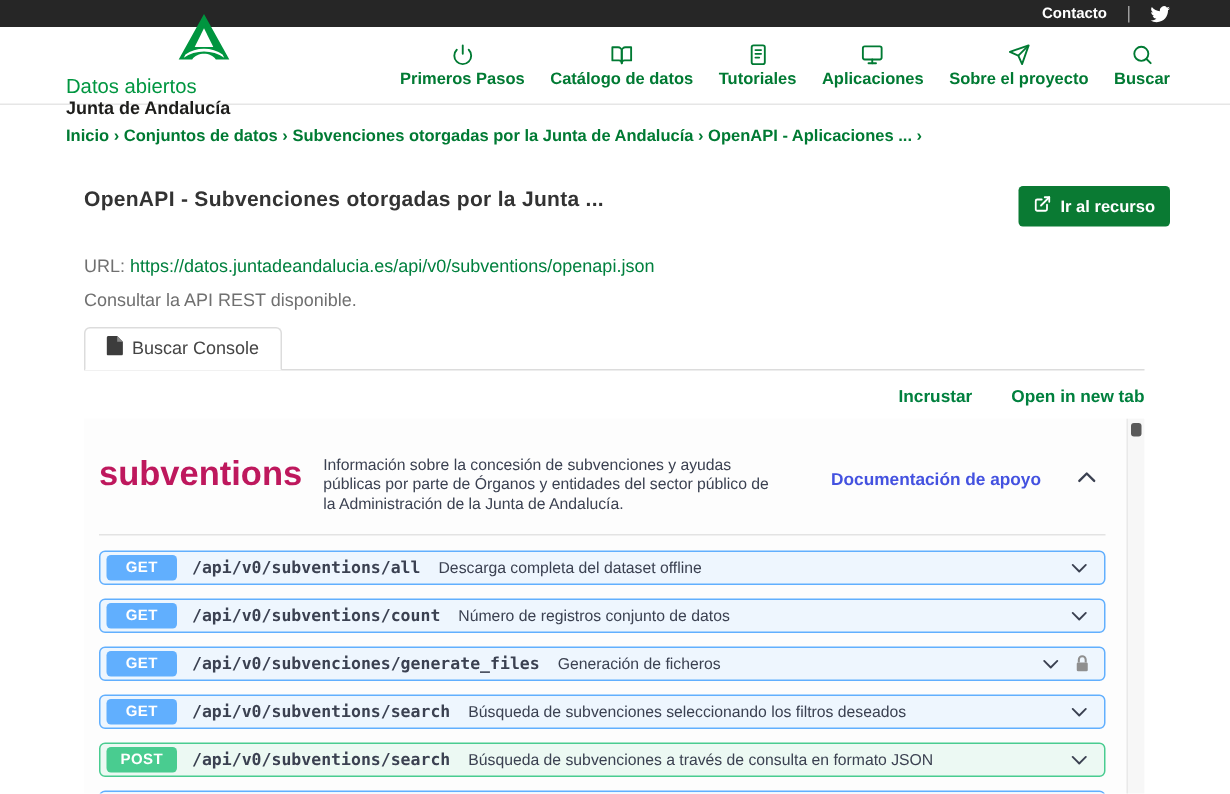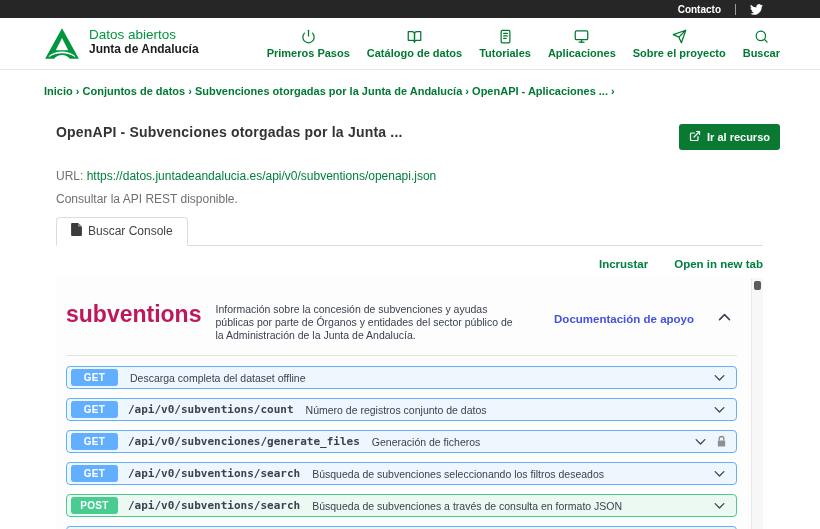--- a/index.html
+++ b/index.html
@@ -1,29 +1,29 @@
 <!DOCTYPE html>
 <html><head>
 <meta charset="utf-8">
 <style>
   * { margin:0; padding:0; box-sizing:border-box; }
   html,body { width:820px; height:529px; overflow:hidden; background:#fff;
     font-family:"Liberation Sans", sans-serif; color:#333; }
 
   
   .topbar { height:18px; background:#262626; display:flex; align-items:center;
-    justify-content:flex-end; padding-right:57px; gap:14px; }
+    justify-content:flex-end; padding-right:40px; gap:14px; }
   .topbar a { color:#fff; font-size:10px; font-weight:bold; text-decoration:none; }
   .topbar .sep { width:1px; height:11px; background:rgba(255,255,255,.55); }
   .tw-icon svg { display:block; }
 
   
   .header { height:52px; display:flex; align-items:center;
     padding:0 40px 0 44px; border-bottom:1px solid #e6e6e6; background:#fff; }
-  .brand { display:flex; align-items:flex-start; gap:9px; }
+  .brand { display:flex; align-items:flex-end; gap:9px;flex-direction:column; }
   .brand-logo svg { display:block; }
   .brand-title { color:#009640; font-size:13.5px; line-height:15px; }
   .brand-sub { color:#1d1d1b; font-size:12px; font-weight:bold; line-height:14px; }
   .nav { margin-left:auto; display:flex; gap:17px; }
   .nav-item { display:flex; flex-direction:column; align-items:center; gap:3px;
     color:#007a33; font-size:11px; font-weight:bold; text-decoration:none; cursor:pointer; }
   .nav-item svg { display:block; }
 
   
   .breadcrumb { margin:15px 44px 0; font-size:11px; font-weight:bold; color:#007a33; }
@@ -228,20 +228,21 @@
             <span><svg width="17" height="17" viewBox="0 0 24 24" fill="none" stroke="#3b4151" stroke-width="2.2" stroke-linecap="round" stroke-linejoin="round">
                   <polyline points="5 15 12 8 19 15"></polyline>
                 </svg></span>
           </button>
         </span>
       </div>
       <hr class="sec-divider">
 
       <div class="op-row get">
         <span class="badge get">GET</span>
+        <span class="op-path">/api/v0/subventions/all</span>
         <span class="op-summary">Descarga completa del dataset offline</span>
         <span class="op-chevron">
             <svg width="15" height="15" viewBox="0 0 24 24" fill="none" stroke="#3b4151" stroke-width="2" stroke-linecap="round" stroke-linejoin="round">
               <polyline points="5 9 12 16 19 9"></polyline>
             </svg>
           </span>
       </div>
 
       <div class="op-row get">
         <span class="badge get">GET</span>

